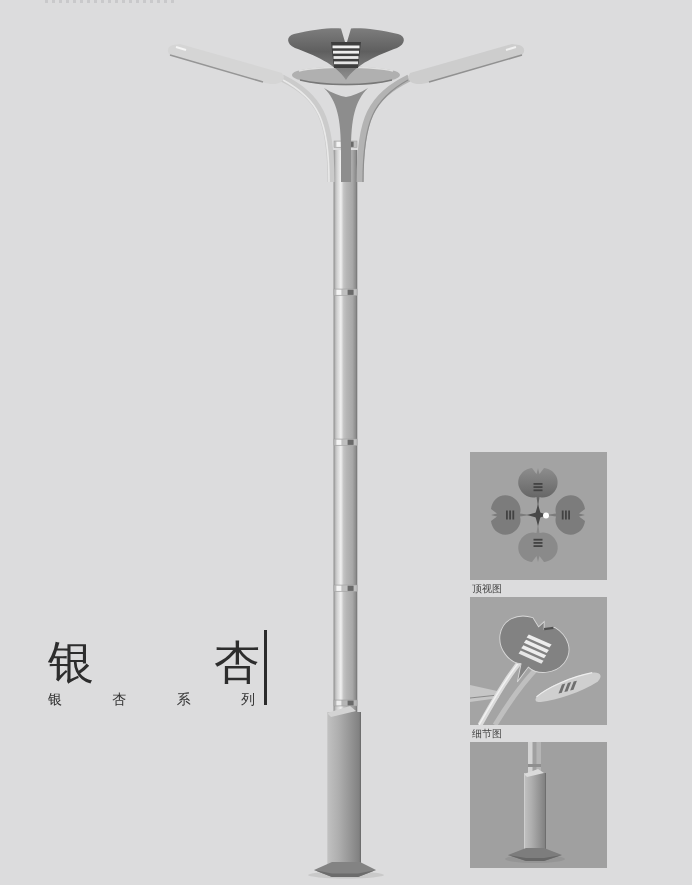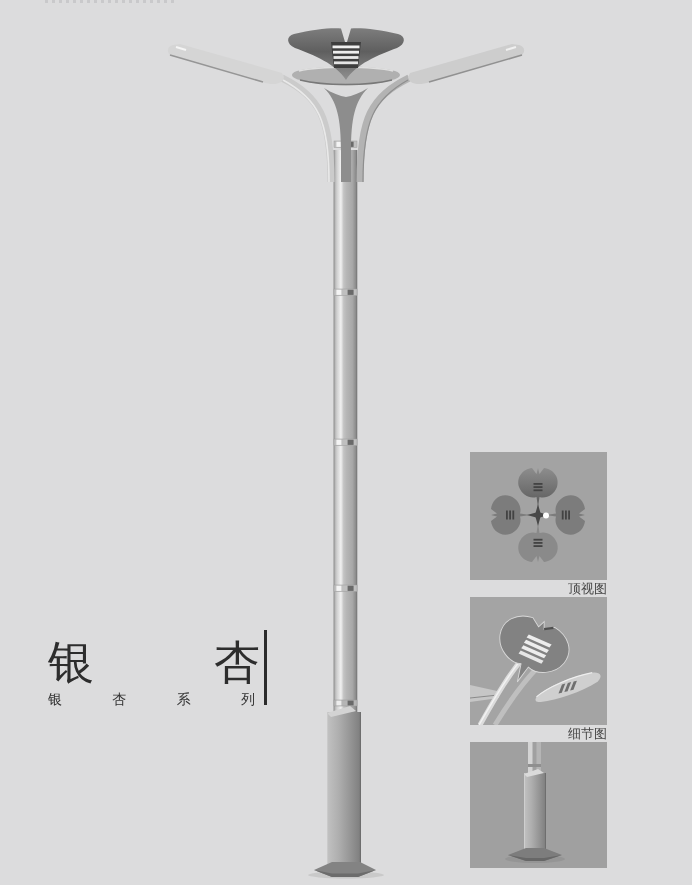--- a/index.html
+++ b/index.html
@@ -25,23 +25,22 @@
     background:#2b2b2b;
   }
   .title-series{
     position:absolute;left:48px;top:691px;width:207px;
     display:flex;justify-content:space-between;
     font-size:14px;color:#333;font-weight:500;
   }
   .side-panels{position:absolute;left:470px;top:452px;width:137px;}
   .panel-img{display:block;width:137px;}
   .panel-label{
-    height:17px;line-height:17px;font-size:13px;color:#454545;
+    height:17px;line-height:17px;font-size:10px;color:#454545;
     padding-left:2px;
-    text-align:right;
   }
 </style>
 </head>
 <body>
 
 <div class="page">
 
   <div class="top-crop-artifact"></div>
 
   <svg class="lamp-svg" width="692" height="885" viewBox="0 0 692 885">

